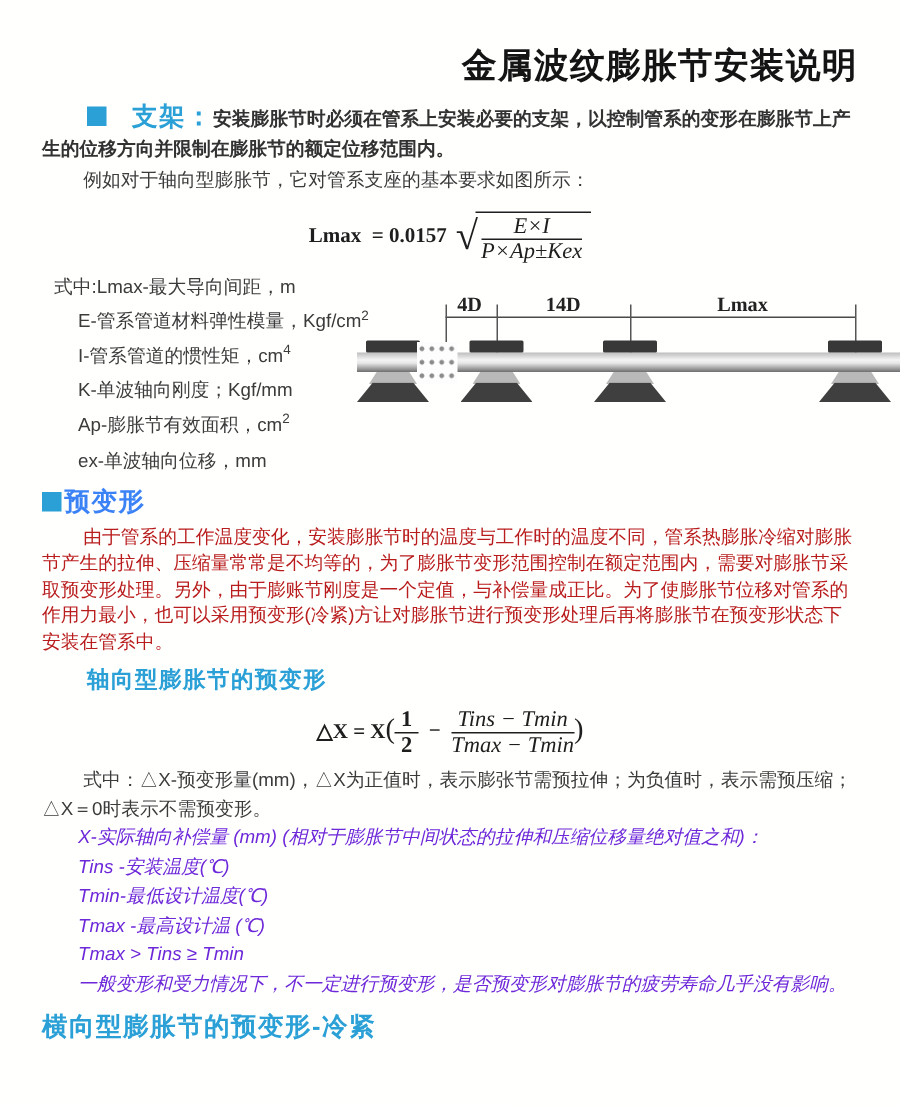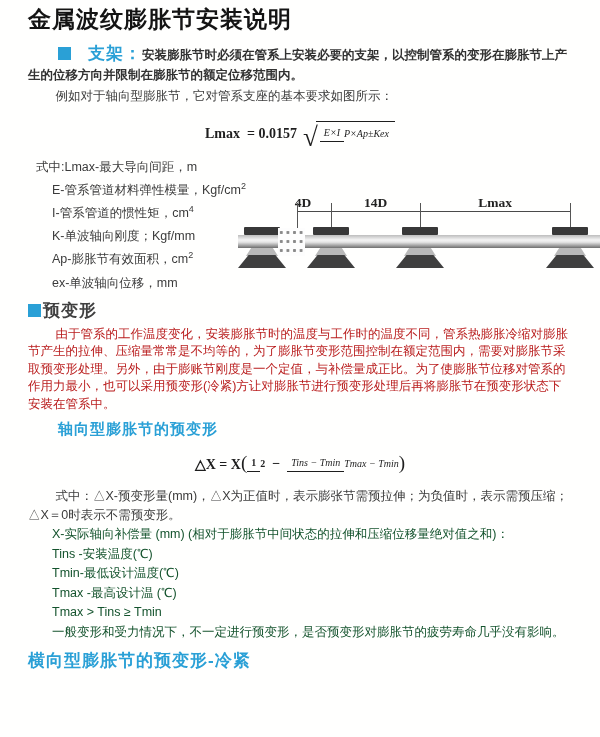--- a/index.html
+++ b/index.html
@@ -10,22 +10,22 @@
     box-sizing: border-box;
     padding: 0 28px;
     overflow: hidden;
     background: #fffffe;
     font-family: "Liberation Sans", sans-serif;
     color: #3b3b3b;
     font-size: 12.5px;
   }
   .title {
     margin: 0;
-    padding-top: 4px;
-    text-align: left;
+    padding-top: 28px;
+    text-align: right;
     font-size: 23px;
     font-weight: bold;
     color: #141414;
     letter-spacing: 1px;
   }
   .sq {
     display: inline-block;
     width: 13px; height: 13px;
     background: #2aa0d6;
     margin-right: 2px;
@@ -57,23 +57,23 @@
     color: #1e1e1e;
     display: flex;
     align-items: center;
     justify-content: center;
     font-size: 14px;
     font-weight: bold;
   }
   .formula .gap { width: 7px; }
   .frac {
     display: inline-flex;
-    flex-direction: row;
+    flex-direction: column;
     text-align: center;
-    font-size: 10px;
+    font-size: 15px;
     line-height: 14px;
   }
   .frac .num { border-bottom: 1.2px solid #1e1e1e; padding: 0 4px 1px; }
   .frac .den { padding-top: 1px; }
   .it { font-style: italic; font-weight: normal; }
   .sqrt { display: inline-flex; align-items: flex-start; margin-left: 6px; }
   .sqrt .rad { font-size: 27px; line-height: 27px; font-weight: normal; transform: translateY(3px); }
   .sqrt .radicand { border-top: 1.4px solid #1e1e1e; padding: 2px 6px 0 4px; margin-left: -2px; }
   .paren { font-size: 19px; font-weight: normal; transform: translateY(-1px); }
   .f1 { margin: 9px 0 5px 0; height: 38px; }
@@ -100,26 +100,26 @@
     background-color: #fdfdfd;
     background-image: radial-gradient(circle, #8a8a8a 1.3px, rgba(0,0,0,0) 1.9px);
     background-size: 6.6px 9px;
     z-index: 2;
   }
   .support { position: absolute; top: 30px; width: 52px; height: 42px; }
   .support .clamp { position: absolute; top: 0; left: 8px; width: 36px; height: 8px; background: #383838; border-radius: 1px; }
   .support .saddle { position: absolute; top: 21px; left: 10px; width: 32px; height: 8px; background: #b9b9b9; clip-path: polygon(16% 0, 84% 0, 100% 100%, 0 100%); }
   .support .base { position: absolute; top: 28px; left: 2px; width: 48px; height: 13px; background: #3f3f3f; clip-path: polygon(22% 0, 78% 0, 100% 100%, 0 100%); }
   
-  .sec-head { margin: 6px 0 0 0; font-size: 17px; font-weight: bold; color: #404040; letter-spacing: 1px; }
+  .sec-head { margin: 6px 0 0 0; font-size: 17px; font-weight: bold; color: #3b82f6; letter-spacing: 1px; }
   .p-body { margin: 4px 0 0 0; line-height: 17.5px; text-indent: 2.2em; color: #b91c1c; }
   .sub-head { margin: 7px 0 0 30px; font-size: 15px; font-weight: bold; color: #2aa0d6; letter-spacing: 1px; }
   .sub-head.big { margin-left: 0; font-size: 17px; }
   .p-explain { margin: 3px 0 0 0; line-height: 19px; text-indent: 2.2em; color: #3b3b3b; }
-  .var-line { margin: 0 0 0 24px; line-height: 19.5px; color: #14532d; }
+  .var-line { margin: 0 0 0 24px; line-height: 19.5px; color: #6d28d9; font-style: italic; }
 </style>
 </head>
 <body>
 
 <div class="page">
 
   <h1 class="title">金属波纹膨胀节安装说明</h1>
 
   <p class="p-support"><span class="sq"></span><span class="inline-head">支架：</span><span>安装膨胀节时必须在管系上安装必要的支架，以控制管系的变形在膨胀节上产生的位移方向并限制在膨胀节的额定位移范围内。</span></p>
 
@@ -143,21 +143,21 @@
   <div class="defs-wrap">
     <p class="def-line">式中:Lmax-最大导向间距，m</p>
     <p class="def-line ind"><span>E-管系管道材料弹性模量，Kgf/cm</span><sup>2</sup></p>
     <p class="def-line ind"><span>I-管系管道的惯性矩，cm</span><sup>4</sup></p>
     <p class="def-line ind"><span>K-单波轴向刚度；Kgf/mm</span><sup></sup></p>
     <p class="def-line ind"><span>Ap-膨胀节有效面积，cm</span><sup>2</sup></p>
     <p class="def-line ind"><span>ex-单波轴向位移，mm</span><sup></sup></p>
   </div>
 
   <div class="diagram">
-    <span class="dim-label" style="left:36px;width:34px;">4D</span>
+    <span class="dim-label" style="left:46px;width:34px;">4D</span>
     <span class="dim-label" style="left:81px;width:89px;">14D</span>
     <span class="dim-label" style="left:170px;width:150px;">Lmax</span>
     <div class="dim-h" style="left:47px;width:273px;"></div>
     <div class="tick" style="left:47px;"></div>
     <div class="tick" style="left:81px;"></div>
     <div class="tick" style="left:170px;"></div>
     <div class="tick" style="left:320px;"></div>
     <div class="pipe"></div>
     <div class="bellows"></div>
     <div class="support" style="left:-14px;">

